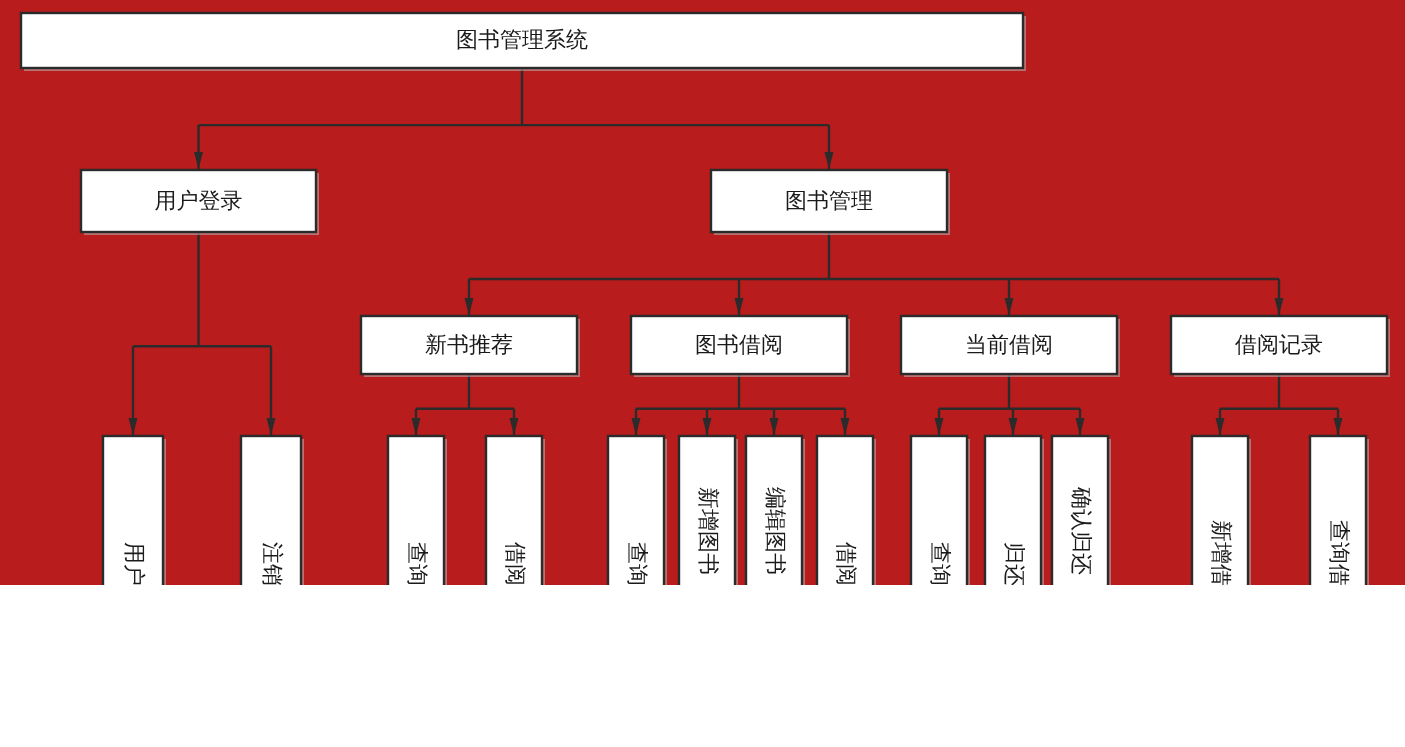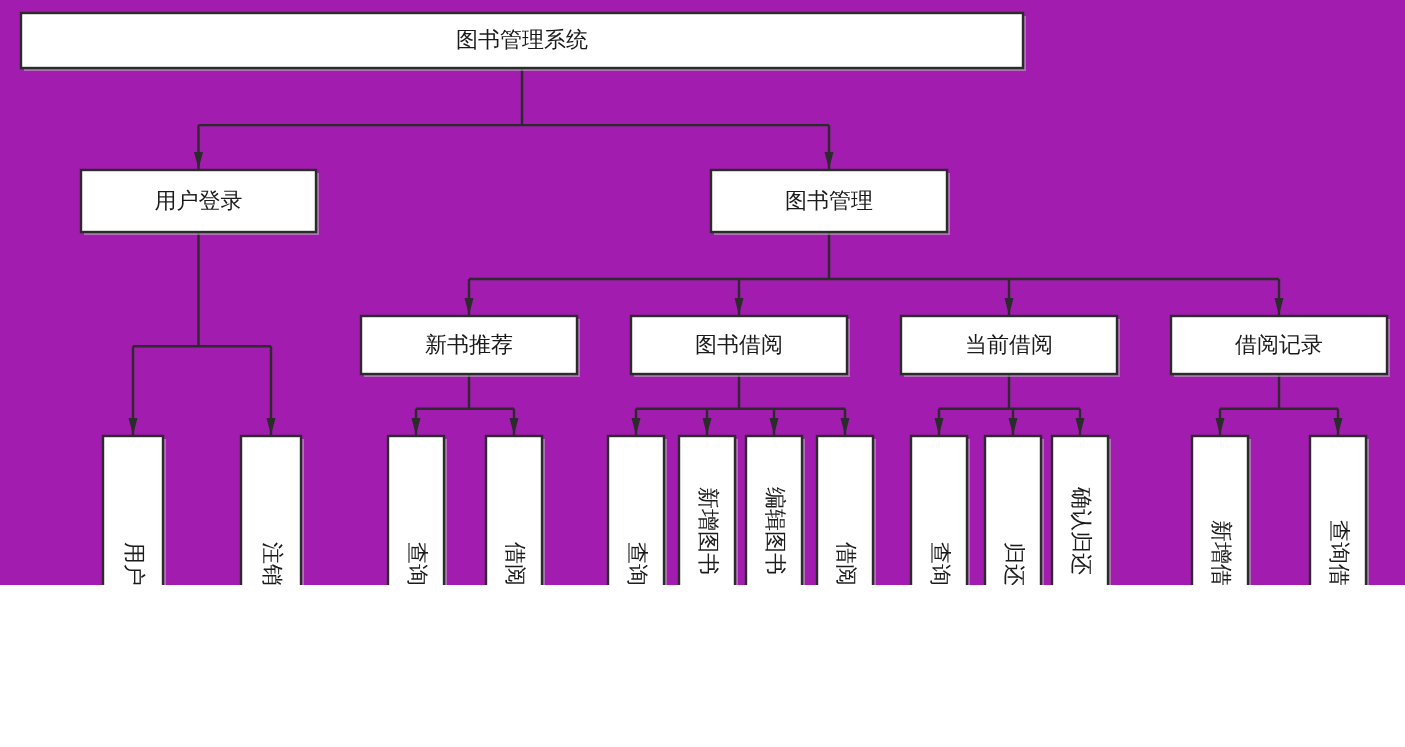--- a/index.html
+++ b/index.html
@@ -8,21 +8,21 @@
     padding: 0;
     background: #ffffff;
   }
   body {
     font-family: "Liberation Sans", "DejaVu Sans", sans-serif;
   }
   #diagram-root {
     position: relative;
     width: 1405px;
     height: 585px;
-    background: #a21caf;
+    background: #b91c1c;
     overflow: hidden;
     text-align: center;
   }
   svg#tree-svg {
     display: block;
     width: 1405px;
     height: 747px;
   }
   .node-box {
     fill: #ffffff;

